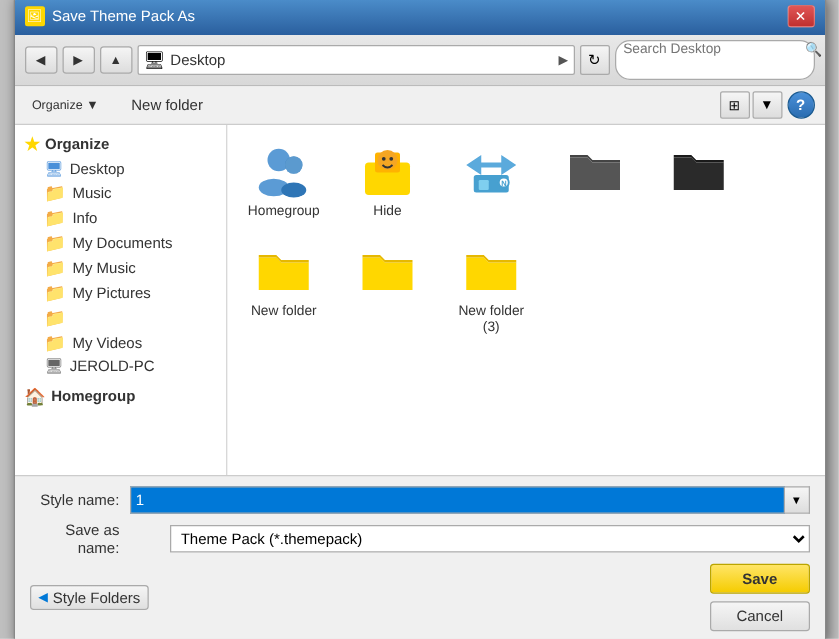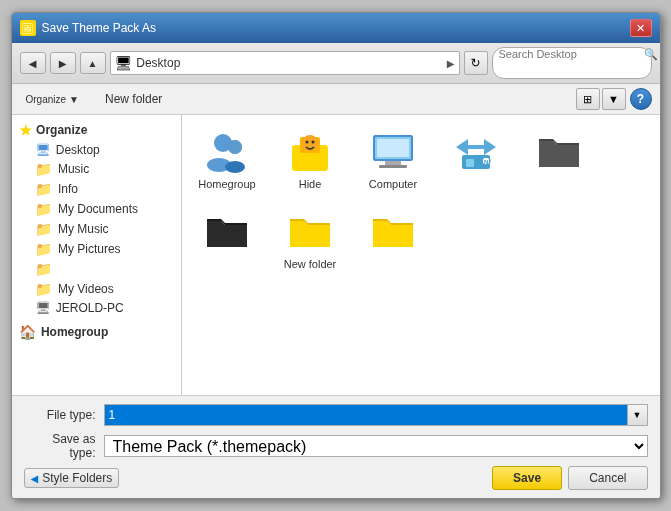--- a/index.html
+++ b/index.html
@@ -184,41 +184,41 @@
     .form-label { width: 80px; text-align: right; font-size: 12px; color: #333; padding-right: 8px; }
     .form-input {
       flex: 1; height: 22px;
       border: 1px solid #aaa; background: white;
       font-size: 12px; padding: 0 4px; outline: none;
     }
     .form-input.highlighted { background: #0078d7; color: white; }
     .form-select {
       flex: 1; height: 22px;
       border: 1px solid #aaa; background: white;
-      font-size: 16px; padding: 0 4px;
+      font-size: 12px; padding: 0 4px; margin-left: 32px;
     }
     .dropdown-arrow {
       width: 20px; height: 22px;
       background: linear-gradient(to bottom, #f5f5f5, #ddd);
       border: 1px solid #aaa; border-left: none;
       display: flex; align-items: center; justify-content: center; font-size: 9px; cursor: pointer;
     }
     .buttons-row {
       display: flex; align-items: center; justify-content: space-between;
       margin-top: 6px;
     }
     .hide-folders-btn {
       display: flex; align-items: center; gap: 4px;
       font-size: 12px; color: #333; cursor: pointer;
       padding: 2px 6px;
       background: linear-gradient(to bottom, #f5f5f5, #e0e0e0);
       border: 1px solid #aaa; border-radius: 3px;
     }
     .hide-folders-btn .arrow { font-size: 10px; color: #0078d7; }
-    .action-buttons { display: flex; gap: 6px; }
+    .action-buttons { display: flex; gap: 6px; flex-direction: column; }
     .save-btn {
       padding: 4px 20px;
       background: linear-gradient(to bottom, #ffe566, #f5cc00);
       border: 1px solid #bba500; border-radius: 3px;
       font-size: 12px; font-weight: bold; cursor: pointer; color: #333;
     }
     .cancel-btn {
       padding: 4px 20px;
       background: linear-gradient(to bottom, #f5f5f5, #e0e0e0);
       border: 1px solid #aaa; border-radius: 3px;
@@ -350,32 +350,20 @@
             <rect x="14" y="10" width="20" height="16" rx="2" fill="#ffb300"></rect>
             <circle cx="24" cy="16" r="8" fill="#f5a623"></circle>
             <circle cx="21" cy="15" r="1.5" fill="#333"></circle>
             <circle cx="27" cy="15" r="1.5" fill="#333"></circle>
             <path d="M20 20 Q24 24 28 20" stroke="#333" stroke-width="1.5" fill="none"></path>
           </svg>
         </div>
         <span class="file-label">Hide</span>
       </div>
 
-      <div class="file-item">
-        <div class="file-icon">
-          <svg width="48" height="48" viewBox="0 0 48 48">
-            <rect x="4" y="8" width="40" height="26" rx="2" fill="#4a90d9"></rect>
-            <rect x="6" y="10" width="36" height="22" rx="1" fill="#87ceeb"></rect>
-            <rect x="16" y="34" width="16" height="4" fill="#aaa"></rect>
-            <rect x="10" y="38" width="28" height="3" rx="1" fill="#888"></rect>
-            <rect x="8" y="12" width="32" height="18" fill="#c8e8ff"></rect>
-          </svg>
-        </div>
-        <span class="file-label">Computer</span>
-      </div>
 
       <div class="file-item">
         <div class="file-icon">
           <svg width="48" height="48" viewBox="0 0 48 48">
             <path d="M4 20 L16 12 L16 18 L32 18 L32 12 L44 20 L32 28 L32 22 L16 22 L16 28 Z" fill="#5baadc"></path>
             <rect x="10" y="28" width="28" height="14" rx="2" fill="#47a0d0"></rect>
             <rect x="14" y="32" width="8" height="8" rx="1" fill="#7fcfef"></rect>
             <circle cx="34" cy="34" r="4" fill="#fff" stroke="#47a0d0" stroke-width="1.5"></circle>
             <text x="32" y="37" font-size="6" fill="#47a0d0" font-weight="bold">N</text>
           </svg>
@@ -414,32 +402,41 @@
 
       <div class="file-item">
         <div class="file-icon">
           <svg width="48" height="48" viewBox="0 0 48 48">
             <path d="M4 18 L4 40 L44 40 L44 18 L22 18 L18 14 L4 14 Z" fill="#ffd700"></path>
             <path d="M4 14 L18 14 L22 18 L44 18 L44 16 L22 16 L18 12 L4 12 Z" fill="#e6b800"></path>
           </svg>
         </div>
       </div>
 
+      <div class="file-item">
+        <div class="file-icon">
+          <svg width="48" height="48" viewBox="0 0 48 48">
+            <path d="M4 18 L4 40 L44 40 L44 18 L22 18 L18 14 L4 14 Z" fill="#ffd700"></path>
+            <path d="M4 14 L18 14 L22 18 L44 18 L44 16 L22 16 L18 12 L4 12 Z" fill="#e6b800"></path>
+          </svg>
+        </div>
+        <span class="file-label">New folder (3)</span>
+      </div>
 
     </div>
   </div>
 
   <div class="bottom-area">
     <div class="form-row">
-      <label class="form-label">File type:</label>
+      <label class="form-label">Style name:</label>
       <input class="form-input highlighted" type="text" value="1" style="">
       <div class="dropdown-arrow">▼</div>
     </div>
     <div class="form-row">
-      <label class="form-label">Save as type:</label>
+      <label class="form-label">Save as name:</label>
       <select class="form-select">
         <option>Theme Pack (*.themepack)</option>
       </select>
     </div>
     <div class="buttons-row">
       <div class="hide-folders-btn">
         <span class="arrow">◀</span>
         <span>Style Folders</span>
       </div>
       <div class="action-buttons">

